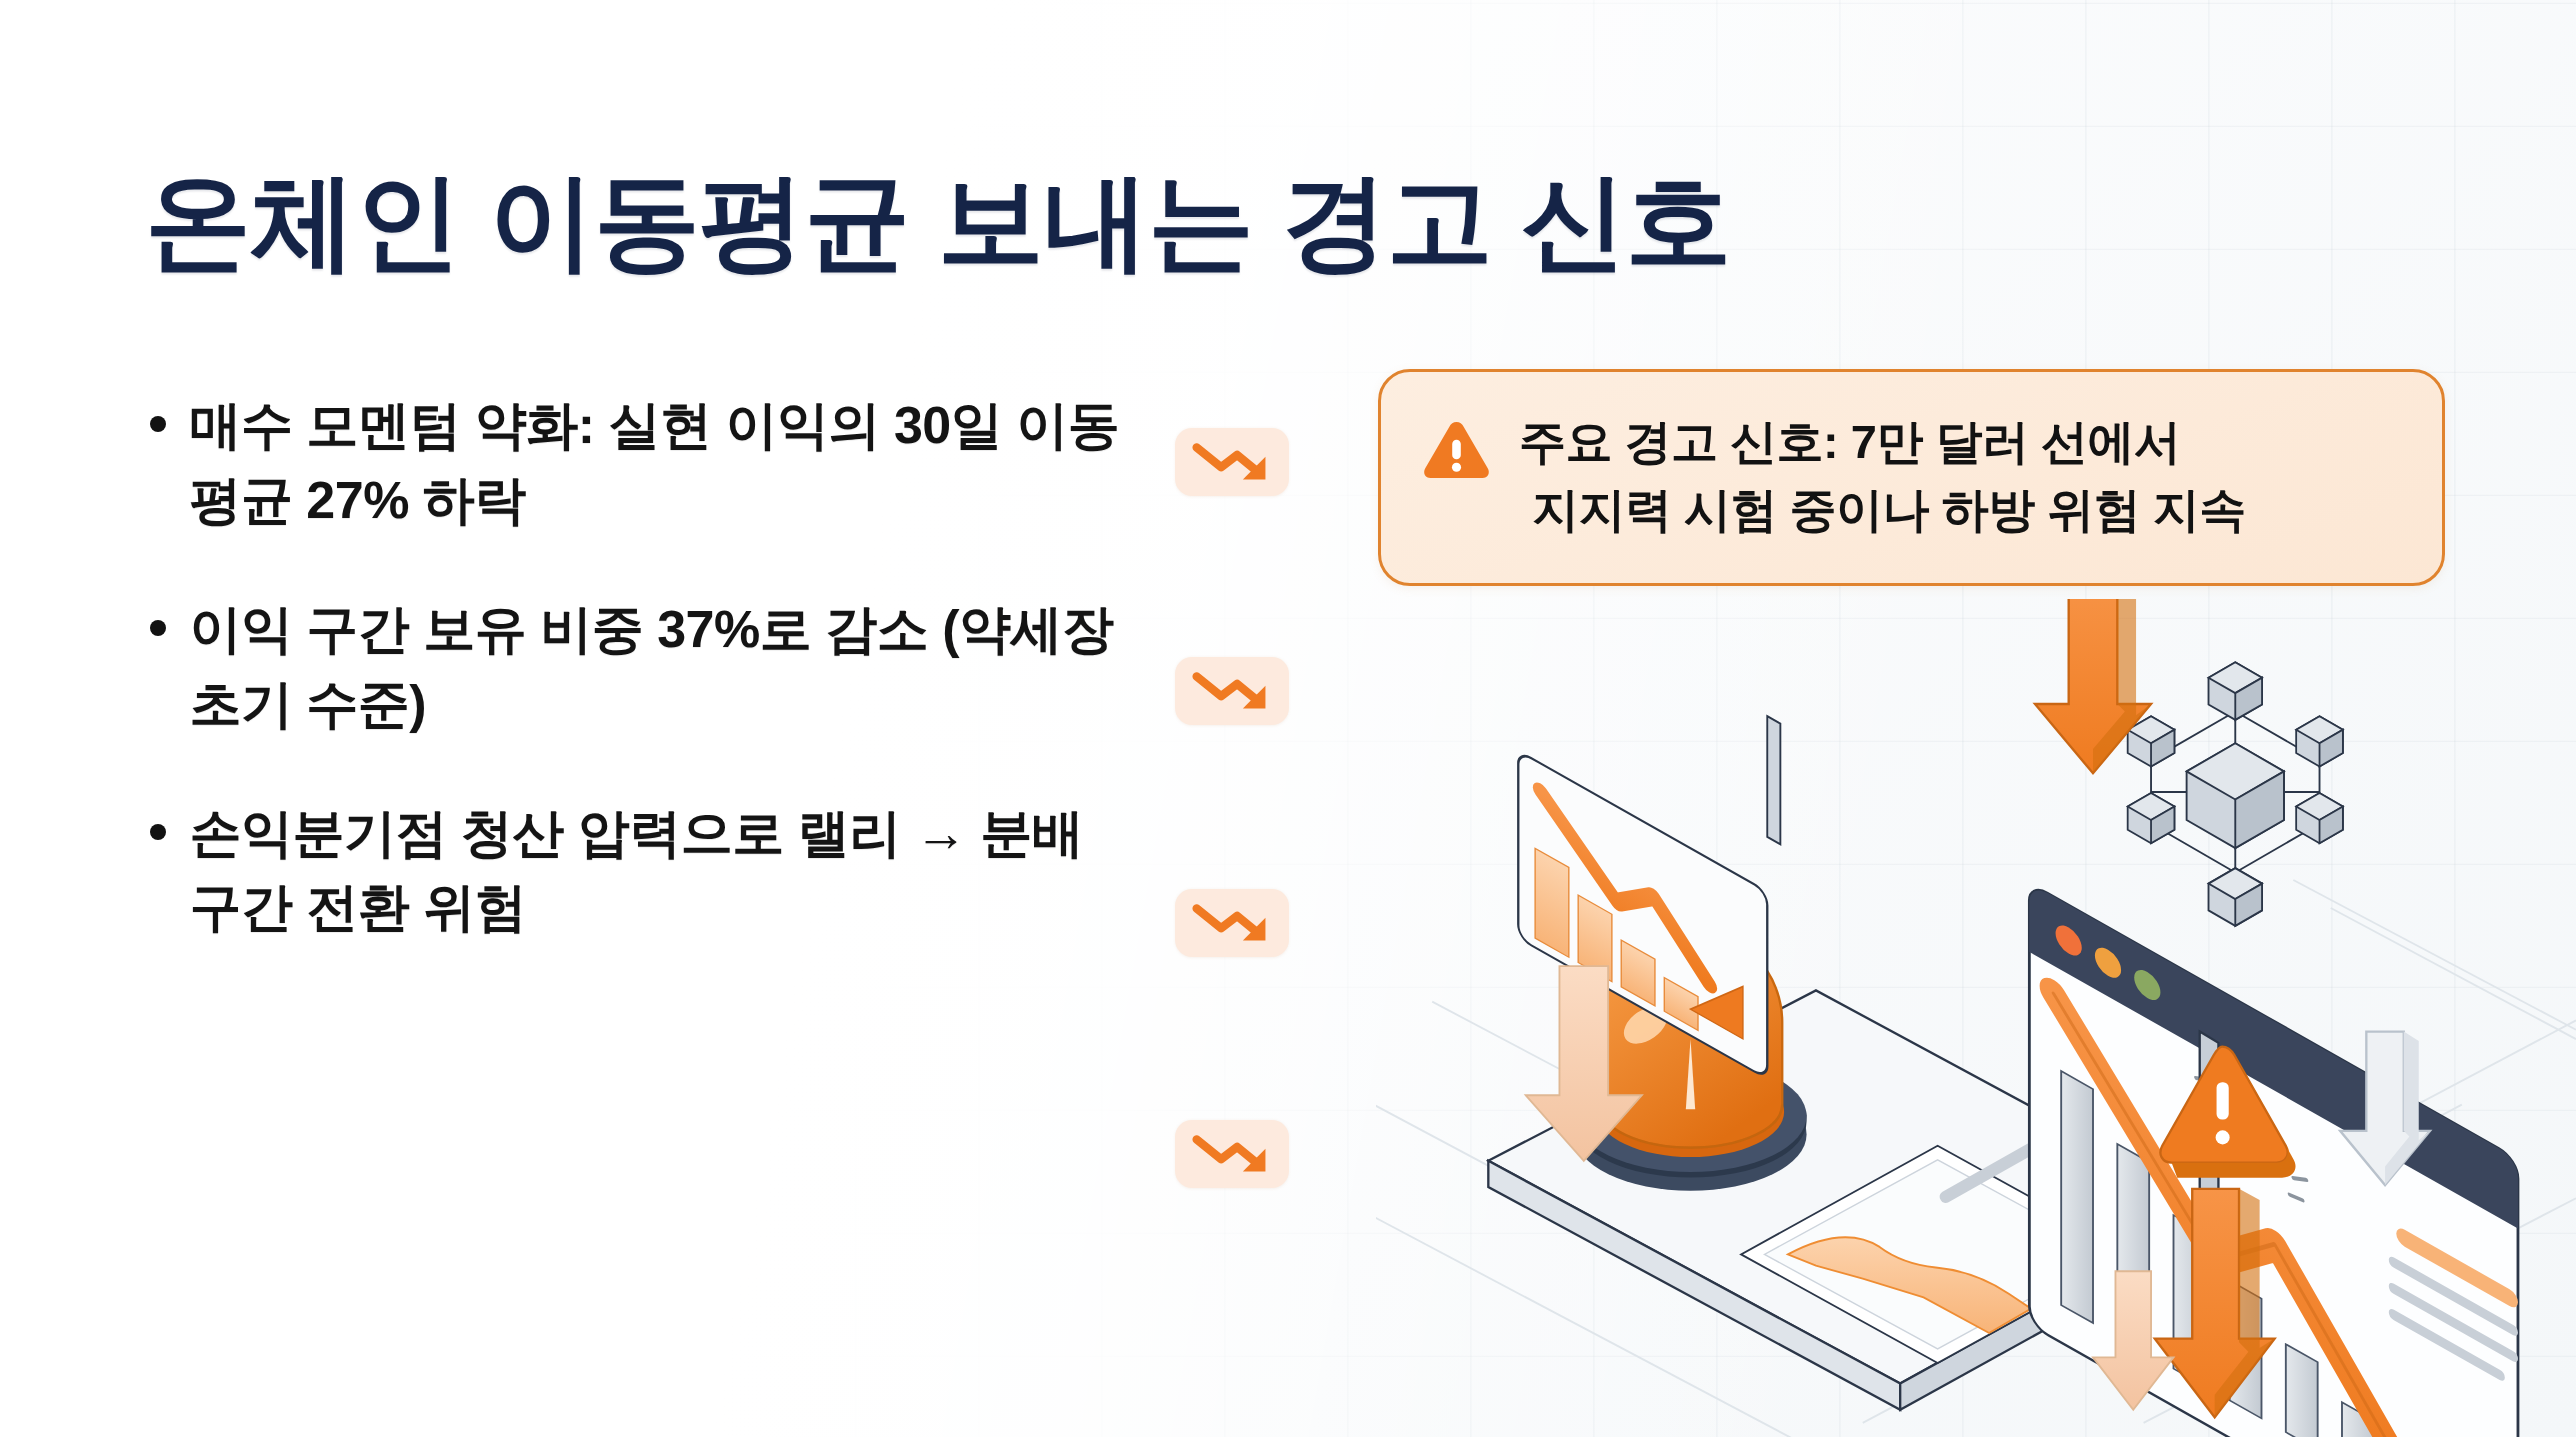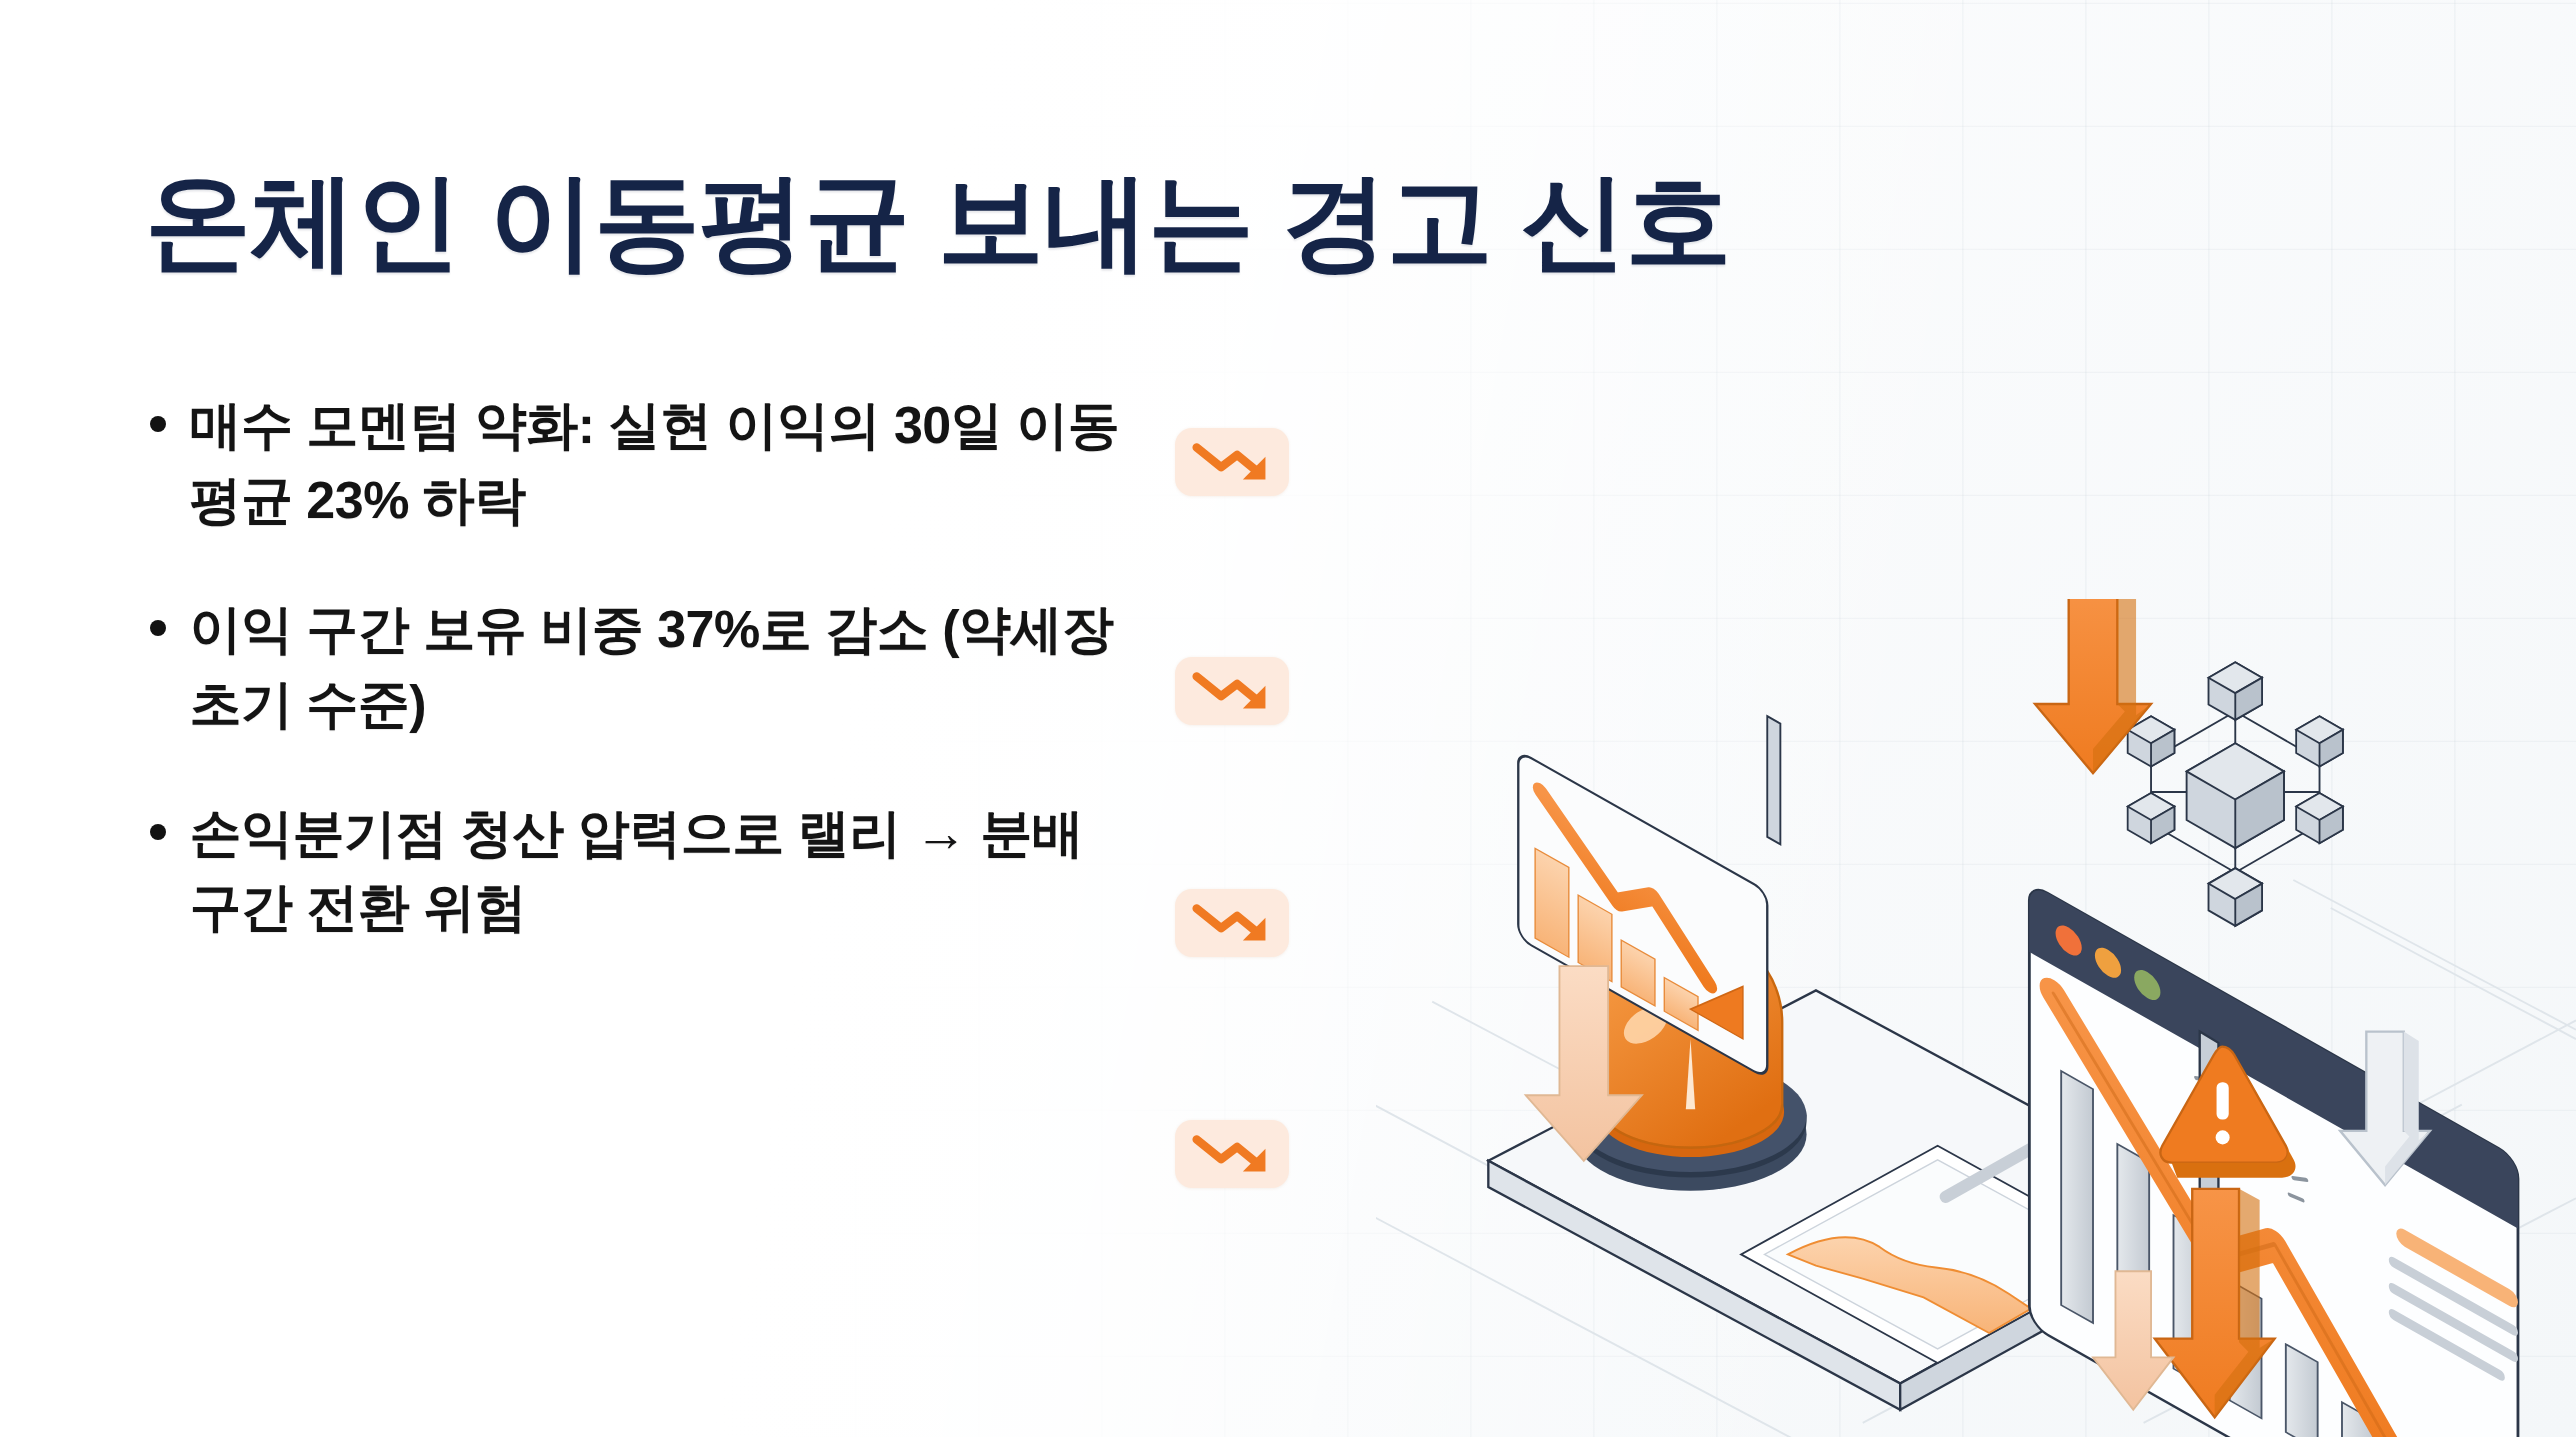--- a/index.html
+++ b/index.html
@@ -149,21 +149,21 @@
 
   <div class="bg-grid"></div>
   <div class="bg-fade-left"></div>
 
   <h1 class="title">온체인 이동평균 보내는 경고 신호</h1>
 
   <div class="bullets">
 
     <div class="bullet-row">
       <span class="bullet-dot"></span>
-      <span class="bullet-text">매수 모멘텀 약화: 실현 이익의 30일 이동평균 23% 하락</span>
+      <span class="bullet-text">매수 모멘텀 약화: 실현 이익의 30일 이동평균 27% 하락</span>
     </div>
 
     <div class="bullet-row">
       <span class="bullet-dot"></span>
       <span class="bullet-text">이익 구간 보유 비중 37%로 감소 (약세장 초기 수준)</span>
     </div>
 
 
     <div class="bullet-row">
       <span class="bullet-dot"></span>
@@ -197,20 +197,33 @@
 
     <div class="trend-badge" style="top:1120px;">
       <svg width="81" height="49" viewBox="0 0 86 52" aria-hidden="true">
         <path d="M5 10 L31 31 L48 18 L70 36" fill="none" stroke="#f07a22" stroke-width="9" stroke-linecap="round" stroke-linejoin="round"></path>
         <path d="M78 44 L78 20 L54 44 Z" fill="#f07a22"></path>
       </svg>
     </div>
 
   </div>
 
+  <div class="callout">
+    <span class="callout-icon">
+      <svg width="69" height="62" viewBox="0 0 74 66" aria-hidden="true">
+        <path d="M37 3 C40.5 3 43 5 44.8 8.2 L70.5 52.5 C73.4 57.6 70.6 63 64.8 63 L9.2 63 C3.4 63 0.6 57.6 3.5 52.5 L29.2 8.2 C31 5 33.5 3 37 3 Z" fill="#f07a22"></path>
+        <rect x="32.4" y="22" width="9.2" height="21" rx="4.6" fill="#ffffff"></rect>
+        <circle cx="37" cy="51.5" r="4.9" fill="#ffffff"></circle>
+      </svg>
+    </span>
+    <span class="callout-text">
+      <span>주요 경고 신호: 7만 달러 선에서</span>
+      <span class="line2">지지력 시험 중이나 하방 위험 지속</span>
+    </span>
+  </div>
 
   <div class="illustration">
     <svg viewBox="0 0 1282 896" aria-hidden="true">
       <defs>
         <linearGradient id="orangeGrad" x1="0" y1="0" x2="0" y2="1">
           <stop offset="0%" stop-color="#f79447"></stop>
           <stop offset="100%" stop-color="#ef7b20"></stop>
         </linearGradient>
         <linearGradient id="orangeGradSide" x1="0" y1="0" x2="1" y2="0">
           <stop offset="0%" stop-color="#d9low"></stop>

